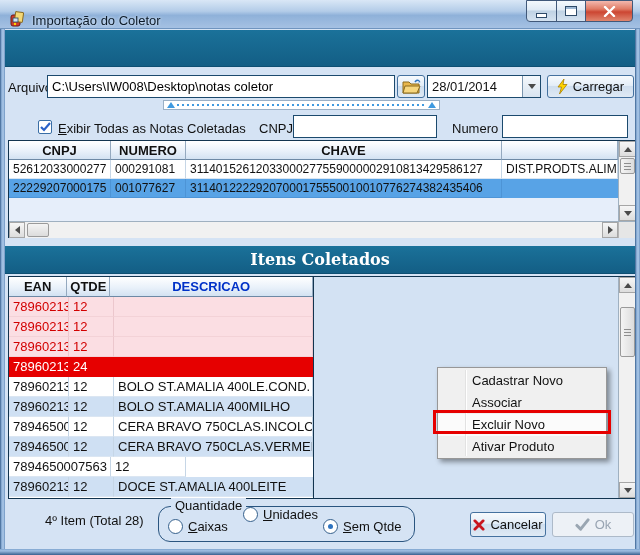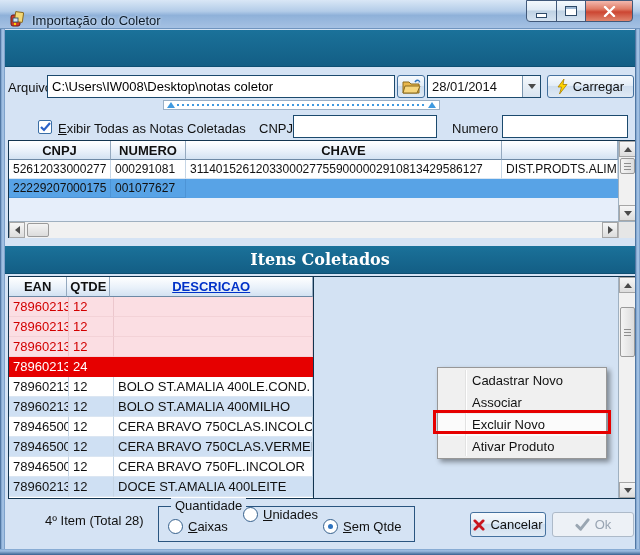--- a/index.html
+++ b/index.html
@@ -65,21 +65,21 @@
   .r-pink .cell{border-right-color:#ecc7cd;border-bottom-color:#f3d2d7;}
   .r-red{background:#e60000;color:#fff;}
   .r-red .cell{border-right-color:#e60000;border-bottom-color:#e60000;}
   .r-white{background:#fff;border-radius:9px;}
   .r-blue{background:#cfe0f3;}
   .r-sel{background:#58a3e6;}
   .r-sel .cell{border-right-color:#4d94d6;border-bottom-color:#4d94d6;}
   .nc1{width:102px;}.nc2{width:75px;}.nc3{width:316px;}.nc4{flex:1;}
   .ic1{width:102px;}.ic2{width:75px;}.ic3{width:356px;}
   .ifiller{flex:1;background:#d3e2f3;border-left:1px solid #12344f;}
-  .desc-hd{color:#0031c8;text-decoration:underline;}
+  .desc-hd{color:#0031c8;}
   .notes-font{font-size:12px;}
 
   
   .vsb{width:17px;flex:none;background:#f1f1f1;border-left:1px solid #9fb0c0;
     display:flex;flex-direction:column;}
   .hsb{height:16px;flex:none;background:#f1f1f1;border-top:1px solid #9fb0c0;display:flex;}
   .sbtn{background:linear-gradient(180deg,#f6f6f6,#dddddd);border:1px solid #a6a6a6;
     display:flex;align-items:center;justify-content:center;flex:none;box-sizing:border-box;}
   .vsb .sbtn{height:16px;}
   .hsb .sbtn{width:16px;height:100%;}
@@ -97,21 +97,21 @@
   .sbfill{flex:1;}
   .corner{width:17px;height:100%;background:#e6e6e6;flex:none;border-left:1px solid #b5b5b5;}
 
   
   .combo{background:#fff;border:1px solid #1c4a6e;display:flex;align-items:center;}
   .combo-txt{flex:1;padding:0 4px;white-space:nowrap;overflow:hidden;}
   .combo-btn{width:17px;align-self:stretch;border-left:1px solid #7a95ae;
     background:linear-gradient(180deg,#f4f8fc,#d8e4f0);display:flex;align-items:center;justify-content:center;}
 
   
-  .group{border:1px solid #2a5580;border-radius:0;}
+  .group{border:1px solid #2a5580;border-radius:12px;}
   .legend{position:absolute;left:12px;top:-9px;background:#d5e3f4;padding:0 4px;line-height:16px;}
   .radio{width:13px;height:13px;border-radius:50%;border:1px solid #35608c;background:#fff;
     display:flex;align-items:center;justify-content:center;flex:none;}
   .radio .dot{width:5px;height:5px;border-radius:50%;background:#2f74c0;}
   .ritem{display:flex;align-items:center;gap:5px;position:absolute;}
 
   
   .menu{left:437px;top:367px;width:170px;height:92px;background:#f0f0f0;
     border:1px solid #979797;box-shadow:3px 3px 5px rgba(0,0,0,.4);padding:2px 0;z-index:50;}
   .menu-gutter{position:absolute;left:27px;top:2px;bottom:2px;width:1px;background:#e2e2e2;
@@ -203,20 +203,21 @@
         </div>
         <div class="drow r-white" style="height:19px;">
           <div class="cell nc1">52612033000277</div>
           <div class="cell nc2">000291081</div>
           <div class="cell nc3">31140152612033000277559000002910813429586127</div>
           <div class="cell nc4">DIST.PRODTS.ALIM</div>
         </div>
         <div class="drow r-sel" style="height:19px;">
           <div class="cell nc1">22229207000175</div>
           <div class="cell nc2">001077627</div>
+          <div class="cell nc3">31140122229207000175550010010776274382435406</div>
         </div>
         <div class="sbfill" style="background:#e6eefa;"></div>
       </div>
       <div class="vsb">
         <div class="sbtn">
             <span class="tri up"></span>
           </div>
         <div class="vthumb" style="margin-top:1px;height:14px;"></div>
         <div class="sbfill"></div>
         <div class="sbtn">
@@ -283,21 +284,20 @@
           <div class="cell ic3">CERA BRAVO 750CLAS.INCOLOR</div>
         </div>
         <div class="drow r-blue" style="height:20px;">
           <div class="cell ic1">7894650008225</div>
           <div class="cell ic2">12</div>
           <div class="cell ic3">CERA BRAVO 750CLAS.VERMELHA</div>
         </div>
         <div class="drow r-white" style="height:20px;">
           <div class="cell ic1">7894650007563</div>
           <div class="cell ic2">12</div>
-          <div class="cell ic3">CERA BRAVO 750FL.INCOLOR</div>
         </div>
         <div class="drow r-blue" style="height:20px;">
           <div class="cell ic1">7896021305483</div>
           <div class="cell ic2">12</div>
           <div class="cell ic3">DOCE ST.AMALIA 400LEITE</div>
         </div>
       </div>
       <div class="ifiller"></div>
       <div class="vsb">
         <div class="sbtn">

